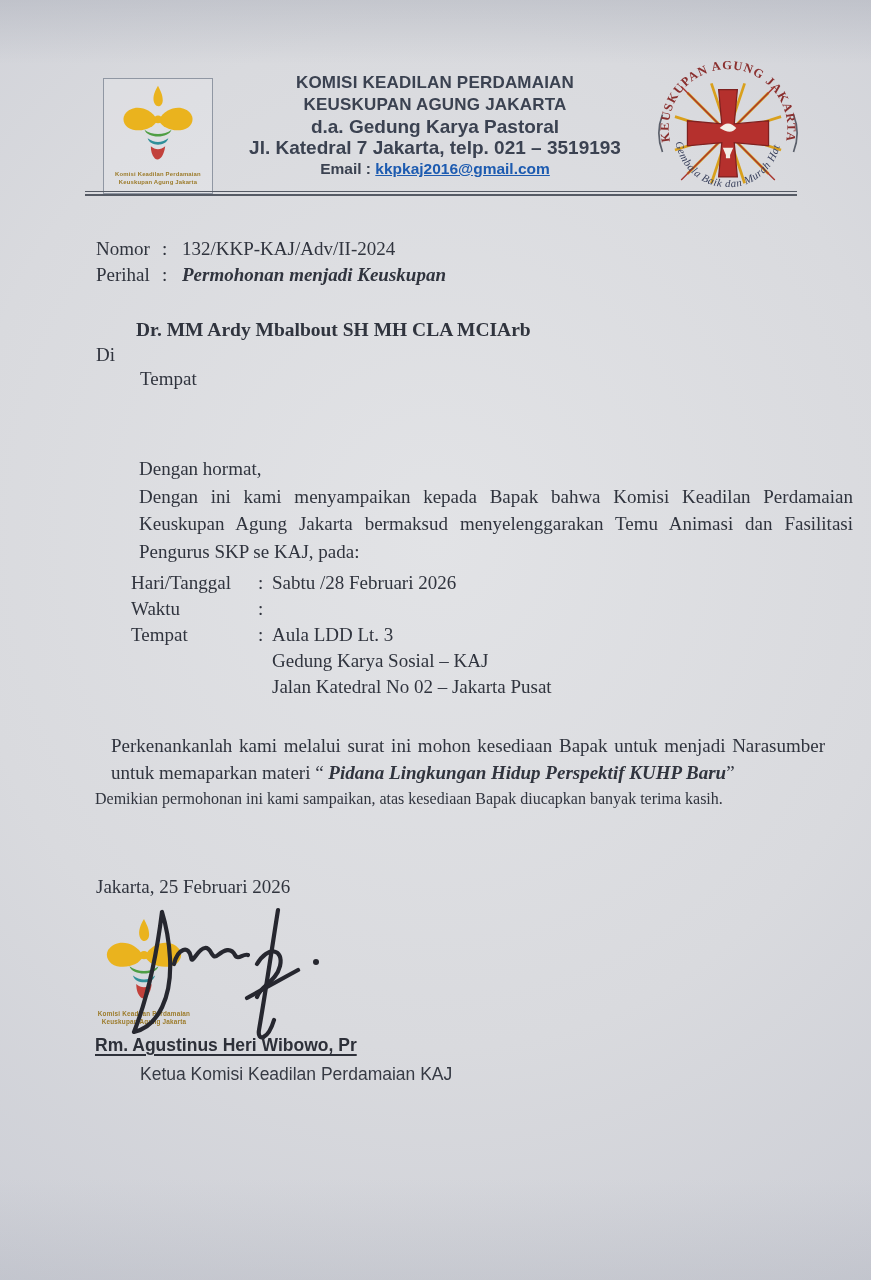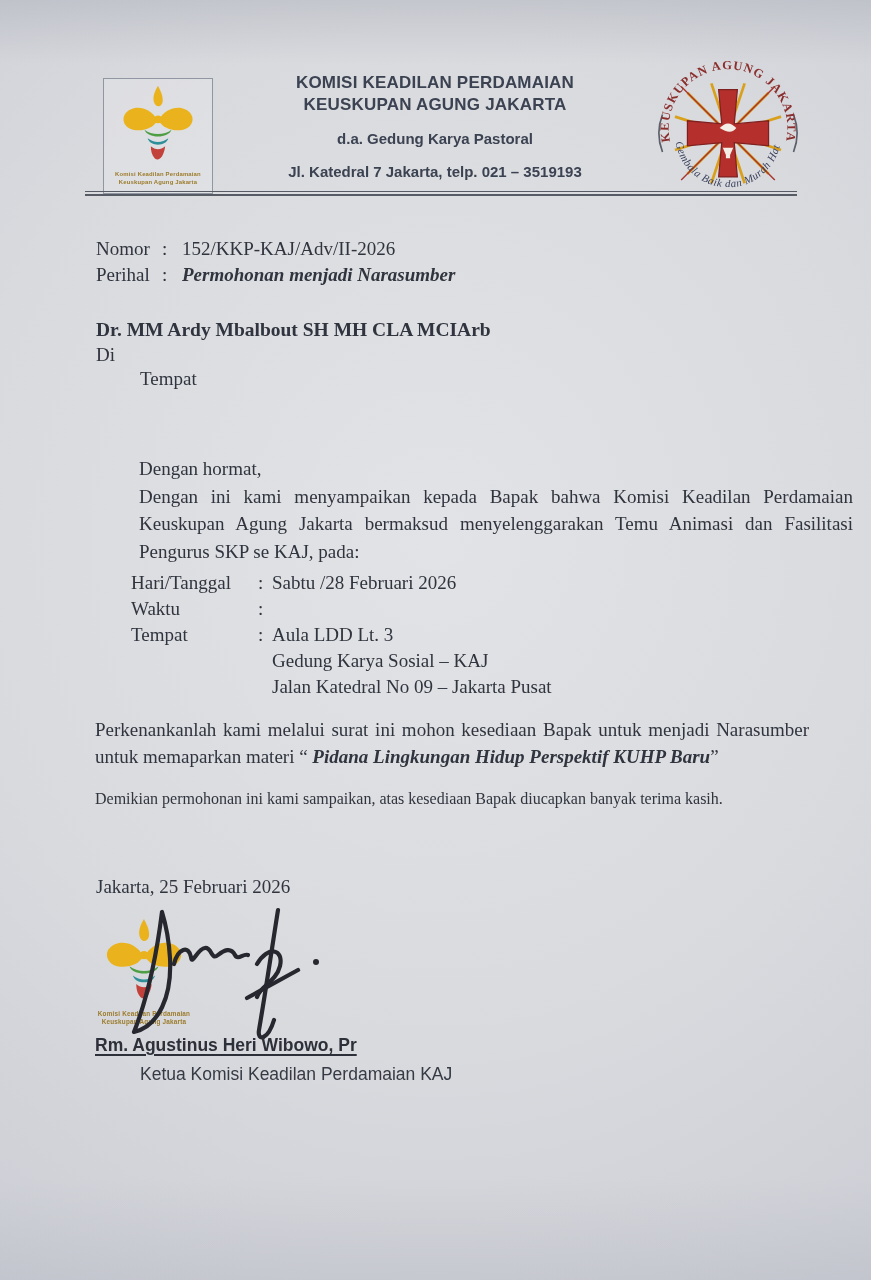--- a/index.html
+++ b/index.html
@@ -24,36 +24,36 @@
     border:1.5px solid #9097a3;display:flex;align-items:center;justify-content:center;
     background:rgba(240,240,243,.25);
   }
   .logo-box svg{width:94px;height:106px;display:block;}
   .header-center{
     position:absolute;left:233px;top:72px;width:404px;
     text-align:center;font-family:"Liberation Sans", sans-serif;
     font-weight:700;color:#3b4251;
   }
   .header-center .org{font-size:17px;line-height:22px;letter-spacing:.2px;}
-  .header-center .addr{font-size:15px;line-height:21px;margin-top:12px;}
+  .header-center .addr{font-size:19px;line-height:21px;}
   .email-line{font-size:15.5px;line-height:22px;}
   .email-link{color:#1d5bb0;text-decoration:underline;}
   .seal-wrap{position:absolute;left:650px;top:48px;width:156px;height:156px;}
   .header-rule{
     position:absolute;left:85px;top:191px;width:712px;height:2px;
     border-top:1.5px solid #565b65;border-bottom:2.5px solid #565b65;
   }
 
   
   .meta{position:absolute;left:96px;top:236px;font-size:19px;line-height:26px;}
   .meta-row{display:grid;grid-template-columns:66px 20px auto;}
   .perihal-val{font-weight:700;font-style:italic;}
 
   .recipient{position:absolute;left:96px;top:318px;font-size:19px;line-height:24.5px;}
-  .recipient .name{font-weight:700;font-size:19.5px;}
+  .recipient .name{font-weight:700;font-size:19.5px;margin-left:40px;}
   .recipient .tempat{padding-left:44px;}
 
   .para1{position:absolute;left:95px;top:455px;width:714px;font-size:19px;line-height:27.5px;margin-left:44px;}
   .para1 .just{text-align:justify;}
 
   .details{position:absolute;left:131px;top:570px;font-size:19px;line-height:26px;}
   .detail-row{display:grid;grid-template-columns:127px 14px auto;}
 
   .para2{position:absolute;left:95px;top:716px;width:714px;font-size:19px;line-height:27px;text-align:justify;}
   .materi-title{font-weight:700;font-style:italic;}
@@ -108,20 +108,24 @@
       <svg>
           <use href="#kkp-logo"></use>
         </svg>
     </div>
 
     <div class="header-center">
       <div class="org">KOMISI KEADILAN PERDAMAIAN</div>
       <div class="org">KEUSKUPAN AGUNG JAKARTA</div>
       <div class="addr">d.a. Gedung Karya Pastoral</div>
       <div class="addr">Jl. Katedral 7 Jakarta, telp. 021 – 3519193</div>
+      <div class="email-line">
+        <span>Email :</span>
+        <span class="email-link">kkpkaj2016@gmail.com</span>
+      </div>
     </div>
 
     <div class="seal-wrap">
       <svg viewBox="0 0 150 150">
         <defs>
           <path id="arcTop" d="M 19,88 A 57,57 0 1 1 131,88"></path>
           <path id="arcBot" d="M 25,93 A 51,51 0 0 0 125,93"></path>
         </defs>
 
         <g stroke="#d9a01c" stroke-width="2.6">
@@ -162,26 +166,26 @@
       </svg>
     </div>
 
     <div class="header-rule"></div>
   </div>
 
   <div class="meta">
     <div class="meta-row">
       <span>Nomor</span>
       <span>:</span>
-      <span>152/KKP-KAJ/Adv/II-2026</span>
+      <span>132/KKP-KAJ/Adv/II-2024</span>
     </div>
     <div class="meta-row">
       <span>Perihal</span>
       <span>:</span>
-      <span class="perihal-val">Permohonan menjadi Narasumber</span>
+      <span class="perihal-val">Permohonan menjadi Keuskupan</span>
     </div>
   </div>
 
   <div class="recipient">
     <div class="name">Dr. MM Ardy Mbalbout SH MH CLA MCIArb</div>
     <div>Di</div>
     <div class="tempat">Tempat</div>
   </div>
 
   <div class="para1">
@@ -205,25 +209,25 @@
       <span>Aula LDD Lt. 3</span>
     </div>
     <div class="detail-row">
       <span></span>
         <span></span>
       <span>Gedung Karya Sosial – KAJ</span>
     </div>
     <div class="detail-row">
       <span></span>
         <span></span>
-      <span>Jalan Katedral No 09 – Jakarta Pusat</span>
-    </div>
-  </div>
-
-  <p class="para2" style="margin:0">
+      <span>Jalan Katedral No 02 – Jakarta Pusat</span>
+    </div>
+  </div>
+
+  <p class="para2" style="margin:16px">
     <span>Perkenankanlah kami melalui surat ini mohon kesediaan Bapak untuk menjadi Narasumber untuk memaparkan materi “</span><span class="materi-title"> Pidana Lingkungan Hidup Perspektif KUHP Baru</span><span>”</span>
   </p>
 
   <div class="closing">Demikian permohonan ini kami sampaikan, atas kesediaan Bapak diucapkan banyak terima kasih.</div>
 
   <div class="date-line">Jakarta, 25 Februari  2026</div>
 
   <div class="sig-logo">
     <svg>
         <use href="#kkp-logo"></use>

